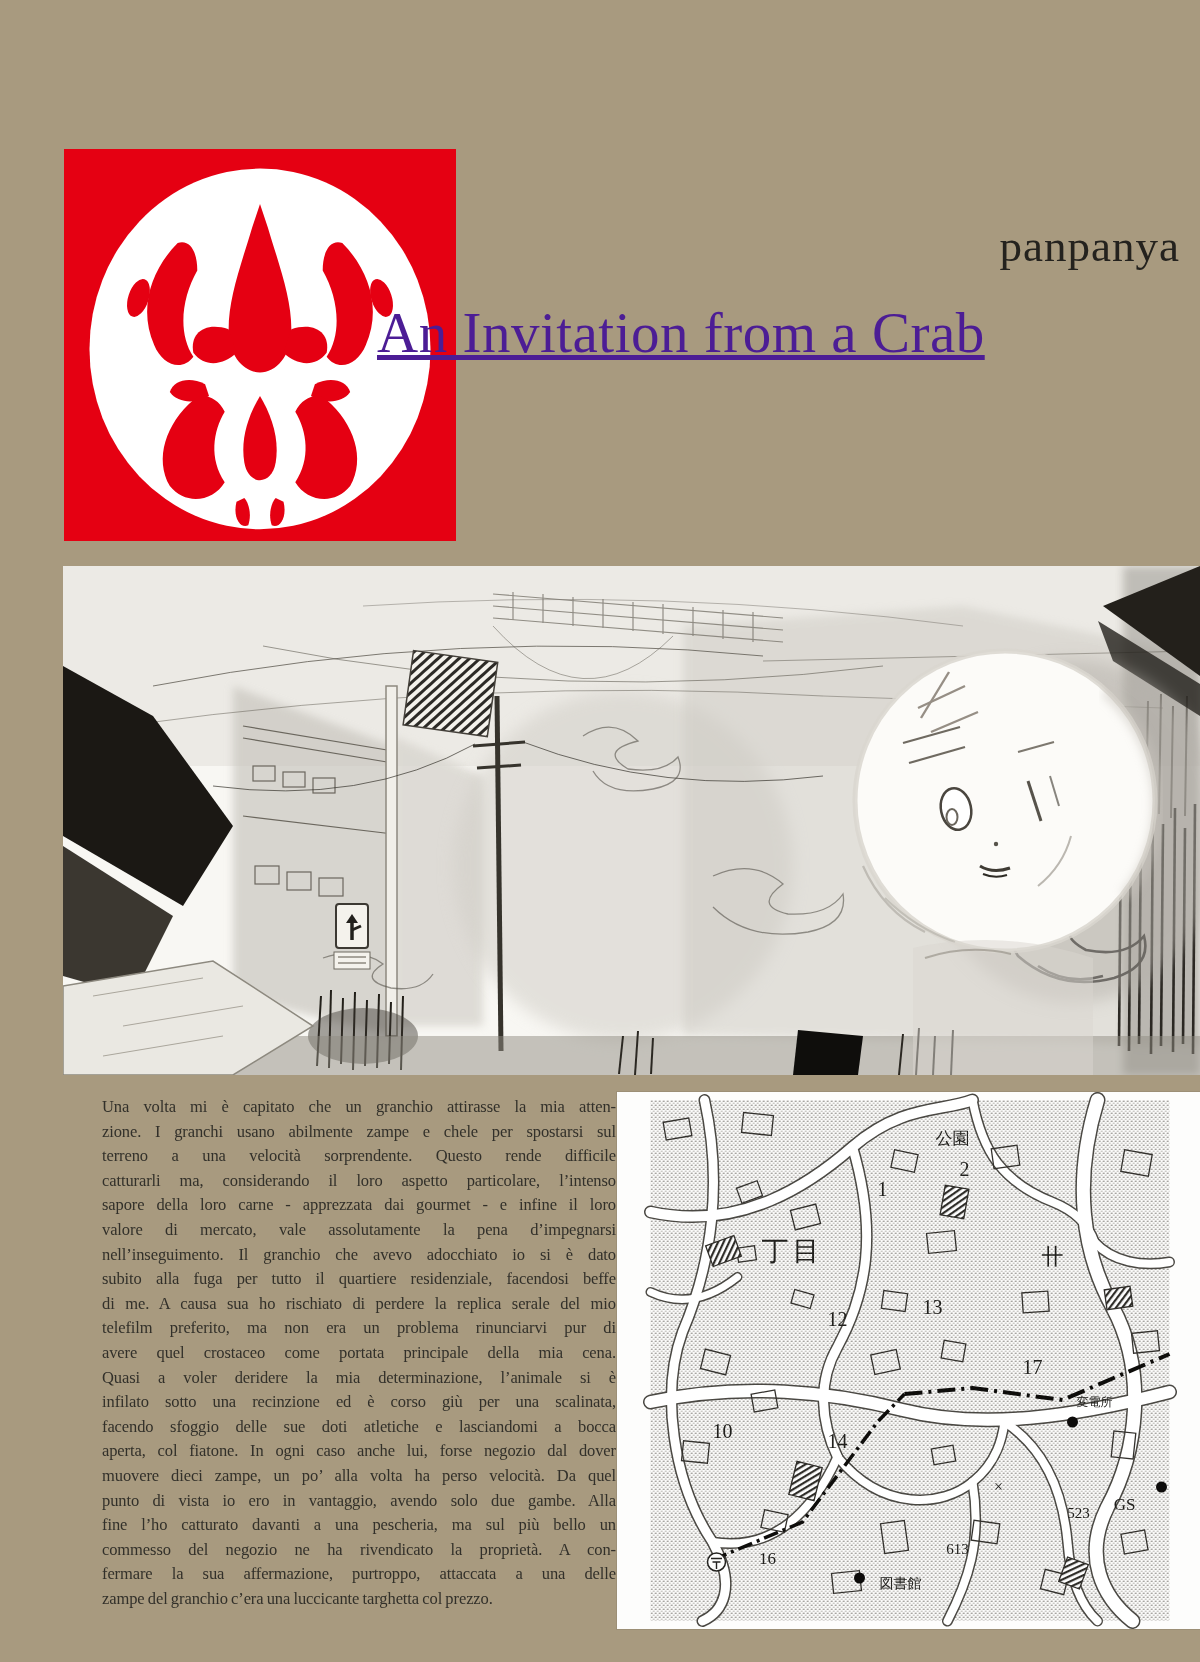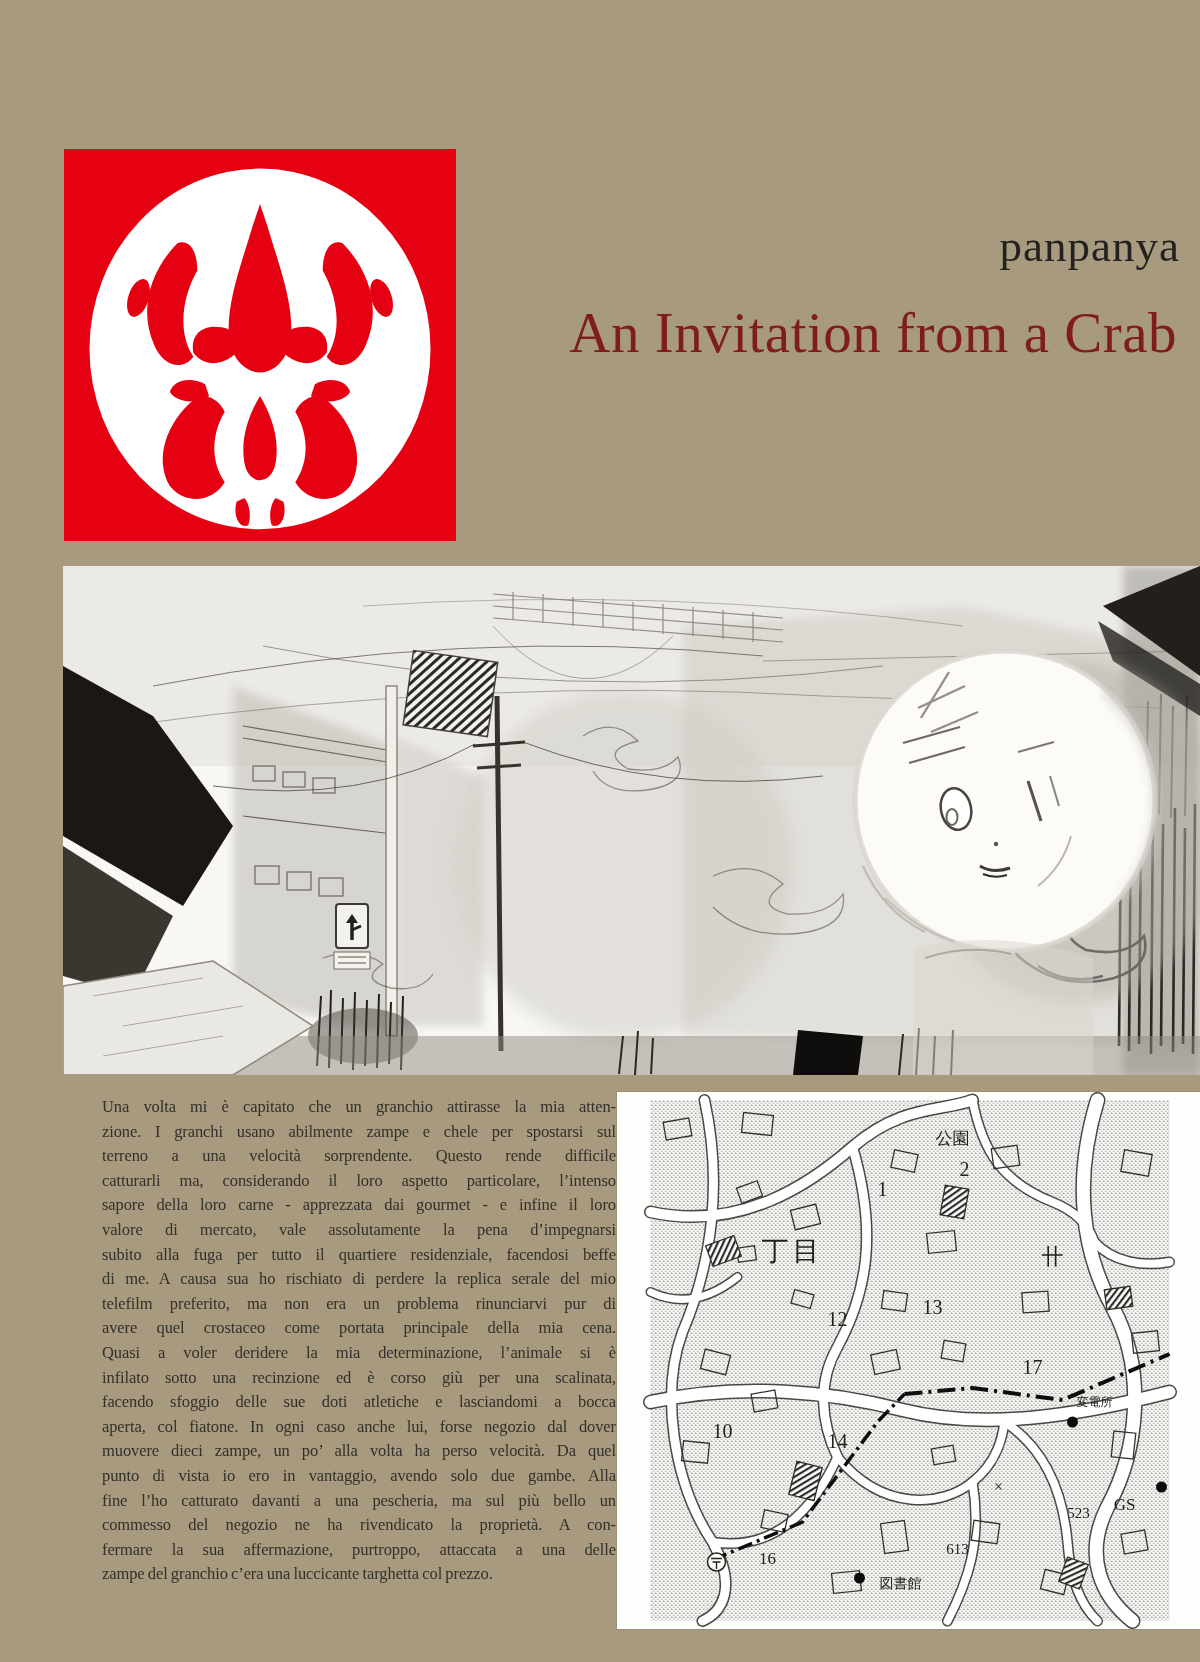--- a/index.html
+++ b/index.html
@@ -8,22 +8,22 @@
     background:#a89a7f;
     font-family:"Liberation Serif", serif;
   }
   .abs{position:absolute;}
   
   .logo{left:64px;top:148px;width:392px;height:394px;}
   .logo svg{display:block;width:100%;height:100%;}
   
   .author{left:380px;top:220px;width:800px;text-align:right;
     font-size:45px;color:#24221e;letter-spacing:1px;}
-  .title{left:377px;top:300px;width:800px;text-align:right;
-    font-size:57px;color:#7f1d1d;letter-spacing:0.5px;}
+  .title{left:377px;top:300px;width:800px;text-align:left;
+    font-size:57px;color:#4c1d95;letter-spacing:0.5px;text-decoration:underline;}
   
   .illo{left:63px;top:566px;width:1137px;height:509px;background:#f8f7f3;}
   .illo svg{display:block;width:100%;height:100%;}
   
   .synopsis{left:58px;top:1095px;width:514px;color:#32302a;
     font-size:16.5px;line-height:24.6px;letter-spacing:-0.1px;word-spacing:-0.8px;margin-left:44px;}
   .synopsis .ln{text-align:justify;text-align-last:justify;white-space:normal;}
   .synopsis .ln.last{text-align-last:left;}
   
   .map{left:617px;top:1092px;width:586px;height:537px;background:#fdfdfc;
@@ -232,20 +232,21 @@
   </svg>
 </div>
 
 <div class="abs synopsis">
   <div class="ln">Una volta mi è capitato che un granchio attirasse la mia atten-</div>
   <div class="ln">zione. I granchi usano abilmente zampe e chele per spostarsi sul</div>
   <div class="ln">terreno a una velocità sorprendente. Questo rende difficile</div>
   <div class="ln">catturarli ma, considerando il loro aspetto particolare, l’intenso</div>
   <div class="ln">sapore della loro carne - apprezzata dai gourmet - e infine il loro</div>
   <div class="ln">valore di mercato, vale assolutamente la pena d’impegnarsi</div>
+  <div class="ln">nell’inseguimento. Il granchio che avevo adocchiato io si è dato</div>
   <div class="ln">subito alla fuga per tutto il quartiere residenziale, facendosi beffe</div>
   <div class="ln">di me. A causa sua ho rischiato di perdere la replica serale del mio</div>
   <div class="ln">telefilm preferito, ma non era un problema rinunciarvi pur di</div>
   <div class="ln">avere quel crostaceo come portata principale della mia cena.</div>
   <div class="ln">Quasi a voler deridere la mia determinazione, l’animale si è</div>
   <div class="ln">infilato sotto una recinzione ed è corso giù per una scalinata,</div>
   <div class="ln">facendo sfoggio delle sue doti atletiche e lasciandomi a bocca</div>
   <div class="ln">aperta, col fiatone. In ogni caso anche lui, forse negozio dal dover</div>
   <div class="ln">muovere dieci zampe, un po’ alla volta ha perso velocità. Da quel</div>
   <div class="ln">punto di vista io ero in vantaggio, avendo solo due gambe. Alla</div>

